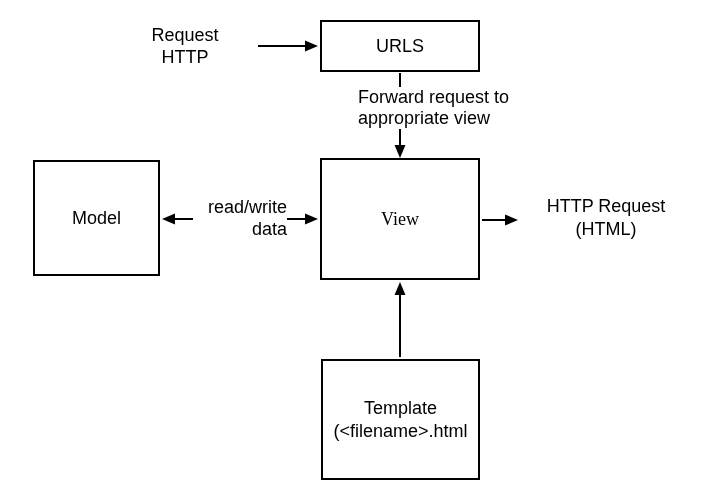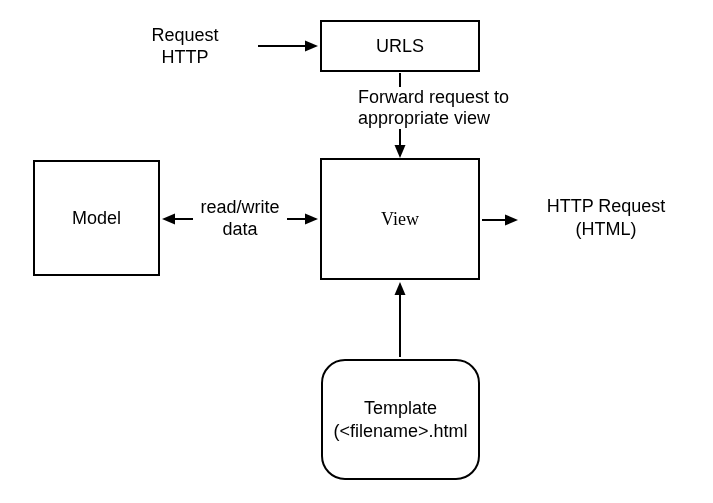--- a/index.html
+++ b/index.html
@@ -31,32 +31,32 @@
     align-items: center;
     justify-content: center;
     text-align: center;
     font-size: 18px;
     line-height: 23px;
     z-index: 2;
   }
   #urls-box     { left: 320px; top: 20px;  width: 156px; height: 48px;  }
   #view-box     { left: 320px; top: 158px; width: 156px; height: 118px; font-family: Liberation Serif, serif; }
   #model-box    { left: 33px;  top: 160px; width: 123px; height: 112px; }
-  #template-box { left: 321px; top: 359px; width: 155px; height: 117px; border-radius: 24px; }
+  #template-box { left: 321px; top: 359px; width: 155px; height: 117px; }
 
   .label {
     position: absolute;
     font-size: 18px;
     line-height: 22px;
     z-index: 3;
     white-space: nowrap;
   }
   #http-request-label { left: 130px; top: 24px;  width: 110px; text-align: center; }
   #forward-label      { left: 324px; top: 87px;  text-align: left; background: #ffffff; padding: 0 2px; line-height: 21px; margin-left: 32px; }
-  #readwrite-label    { left: 193px; top: 196px; width: 94px;  text-align: center; background: #ffffff; }
+  #readwrite-label    { left: 193px; top: 196px; width: 94px;  text-align: right; background: #ffffff; }
   #response-label     { left: 531px; top: 195px; width: 150px; text-align: center; line-height: 23px; }
 
   .line { display: block; }
 </style>
 </head>
 <body>
 
 <div class="canvas">
 
   <svg class="arrows" width="713" height="503" viewBox="0 0 713 503">

